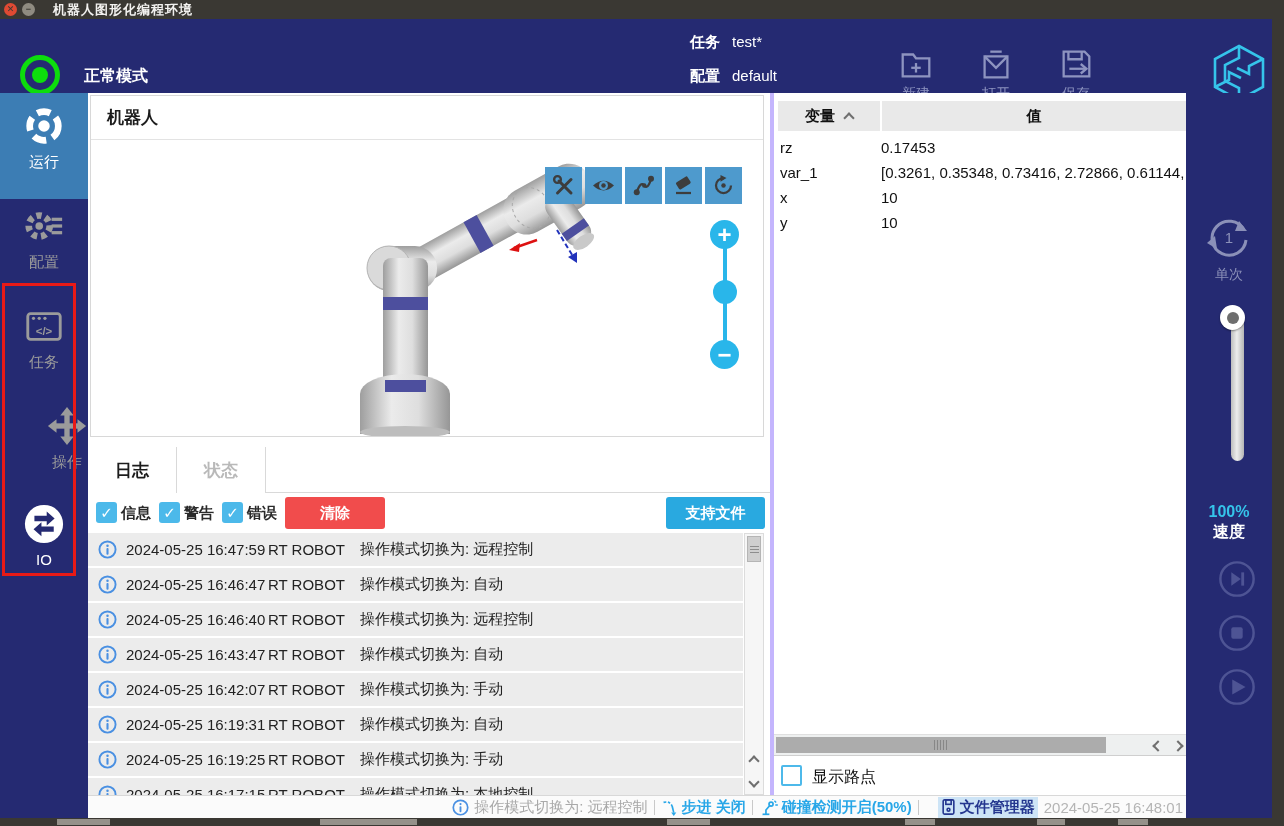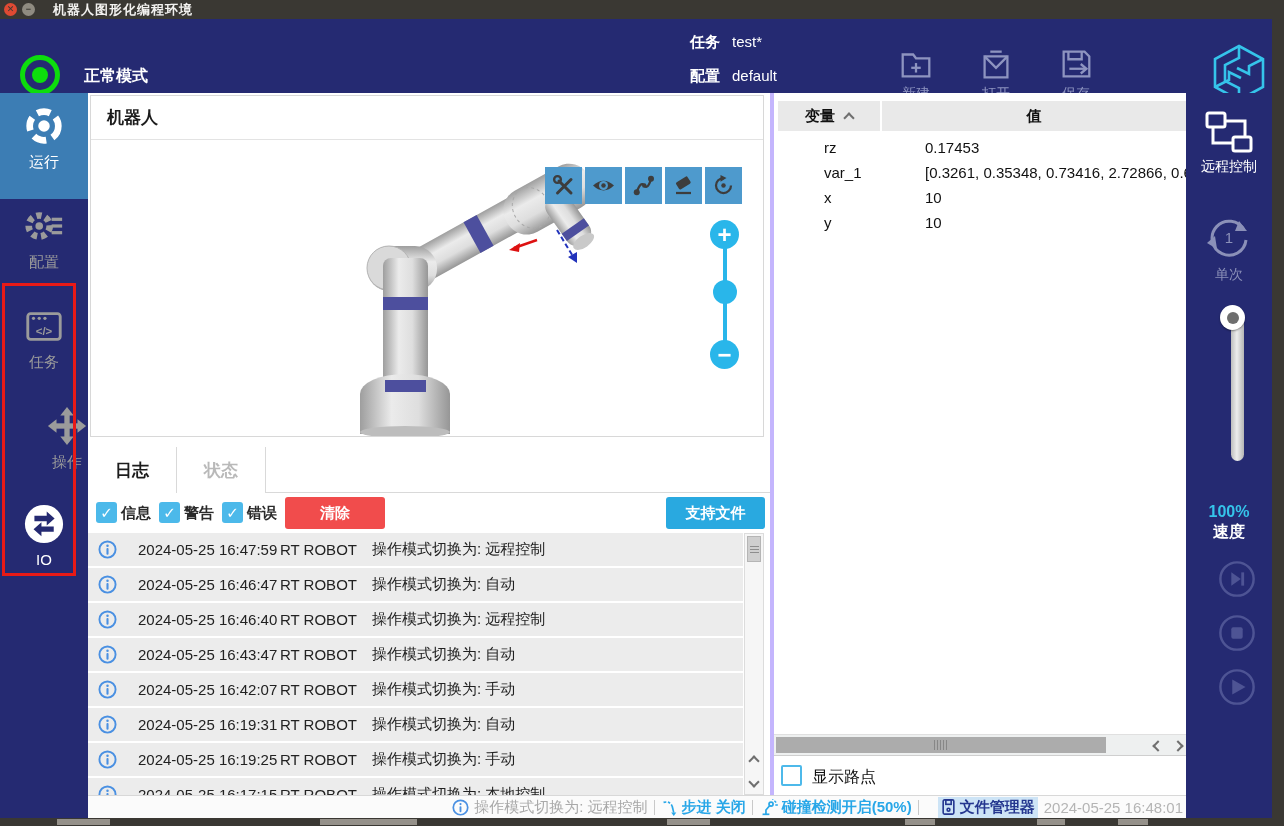--- a/index.html
+++ b/index.html
@@ -60,21 +60,21 @@
   .filterbar { left:88px; top:493px; width:682px; height:40px; background:#fff; }
   .cb { position:absolute; top:9px; width:21px; height:21px; background:#4cb9ea; border-radius:3px; color:#fff; font-size:15px; font-weight:bold; text-align:center; line-height:21px; cursor:pointer; }
   .cb-label { position:absolute; top:11px; font-size:15px; font-weight:bold; color:#2a2a2a; }
   .clear-btn { position:absolute; left:197px; top:4px; width:100px; height:32px; background:#f14c4c; border-radius:3px; color:#fff; font-size:15px; font-weight:bold; display:flex; align-items:center; justify-content:center; cursor:pointer; }
   .support-btn { position:absolute; left:578px; top:4px; width:99px; height:32px; background:#29a9e0; border-radius:3px; color:#fff; font-size:15px; font-weight:bold; display:flex; align-items:center; justify-content:center; cursor:pointer; }
 
   
   .loglist { left:88px; top:533px; width:655px; height:262px; overflow:hidden; background:#fff; }
   .log-row { height:33px; margin-bottom:2px; background:#ececec; display:flex; align-items:center; font-size:15px; color:#222; }
   .log-icon { width:19px; height:19px; margin-left:10px; flex:none; }
-  .log-time { margin-left:21px; width:142px; }
+  .log-time { margin-left:9px; width:142px; }
   .log-source { width:92px; }
   .log-msg { }
   .log-scrollbar { left:744px; top:533px; width:20px; height:262px; background:#f6f6f6; border:1px solid #dcdcdc; }
   .log-thumb { position:absolute; left:2px; top:2px; width:14px; height:26px; background:#cfcfcf; border:1px solid #b5b5b5; }
   .log-thumb i { display:block; margin:9px auto 0; width:9px; height:7px; background:repeating-linear-gradient(#8d8d8d 0 1px, transparent 1px 3px); }
   .sb-arrow { position:absolute; left:1px; width:16px; height:20px; display:flex; align-items:center; justify-content:center; cursor:pointer; }
 
   .chev { display:inline-block; width:8px; height:8px; border-left:2px solid #6f6f6f; border-top:2px solid #6f6f6f; }
   .chev-up { transform:rotate(45deg); }
   .chev-down { transform:rotate(225deg); }
@@ -82,21 +82,21 @@
   .chev-right { transform:rotate(135deg); }
 
   
   .right-panel { left:770px; top:93px; width:416px; height:702px; background:#fff; border-left:4px solid #c4b5fd; }
   .var-header { position:absolute; left:4px; top:8px; width:408px; height:30px; display:flex; gap:2px; }
   .var-hcell { background:#e9e9e9; height:30px; display:flex; align-items:center; font-size:15px; font-weight:bold; color:#111; }
   .var-hcell.c1 { width:102px; justify-content:center; }
   .var-hcell.c2 { flex:1; justify-content:center; }
   .var-rows { position:absolute; left:4px; top:42px; width:408px; }
   .var-row { height:25px; display:flex; align-items:center; font-size:15px; color:#111; }
-  .var-name { width:103px; padding-left:2px; flex:none;margin-left:44px; }
+  .var-name { width:103px; padding-left:2px; flex:none; }
   .var-value { flex:1; white-space:nowrap; overflow:hidden; }
   .hscroll { position:absolute; left:0px; top:641px; width:416px; height:22px; background:#eef0f0; border-top:1px solid #e0e0e0; border-bottom:1px solid #cfcfcf; }
   .hthumb { position:absolute; left:2px; top:2px; width:330px; height:16px; background:#acacac; display:flex; align-items:center; justify-content:center; cursor:pointer; }
   .hthumb i { width:14px; height:10px; background:repeating-linear-gradient(90deg,#878787 0 1px, transparent 1px 3px); }
   .harrow { position:absolute; top:1px; width:19px; height:19px; display:flex; align-items:center; justify-content:center; cursor:pointer; }
   .wp-check { position:absolute; left:7px; top:672px; width:21px; height:21px; border:2px solid #4db9ea; background:#fff; border-radius:2px; cursor:pointer; }
   .wp-label { position:absolute; left:38px; top:674px; font-size:16px; color:#111; }
 
   
   .right-sidebar { left:1186px; top:93px; width:86px; height:725px; background:#252a72; }
@@ -501,29 +501,20 @@
     <div class="harrow" style="left:394px;">
         <span class="chev chev-right"></span>
       </div>
   </div>
 
   <div class="wp-check"></div>
   <span class="wp-label">显示路点</span>
 </div>
 
 <div class="abs right-sidebar">
-  <div class="rs-item" style="top:18px;">
-    <svg width="48" height="42" viewBox="0 0 48 42" fill="none" stroke="#ffffff" stroke-width="3">
-      <rect x="2" y="2" width="18" height="14" rx="2"></rect>
-      <rect x="28" y="26" width="18" height="14" rx="2"></rect>
-      <path d="M8 16 v16 h20"></path>
-      <path d="M40 26 v-16 h-20"></path>
-    </svg>
-    <span class="rs-label" style="color:#fff;">远程控制</span>
-  </div>
 
   <div class="rs-item" style="top:120px;">
     <svg width="48" height="48" viewBox="0 0 48 48" fill="none" stroke="#8b90b8" stroke-width="3">
       <path d="M39 17 A17 17 0 1 0 41 27"></path>
       <polygon points="34,8 42,18 30,18" fill="#8b90b8" stroke="none"></polygon>
       <polygon points="14,40 4,34 12,27" fill="#8b90b8" stroke="none" transform="translate(-2,-4)"></polygon>
       <text x="24" y="30" font-size="15" fill="#8b90b8" stroke="none" text-anchor="middle" font-family="Liberation Sans, sans-serif">1</text>
     </svg>
     <span class="rs-label" style="color:#8b90b8;">单次</span>
   </div>

